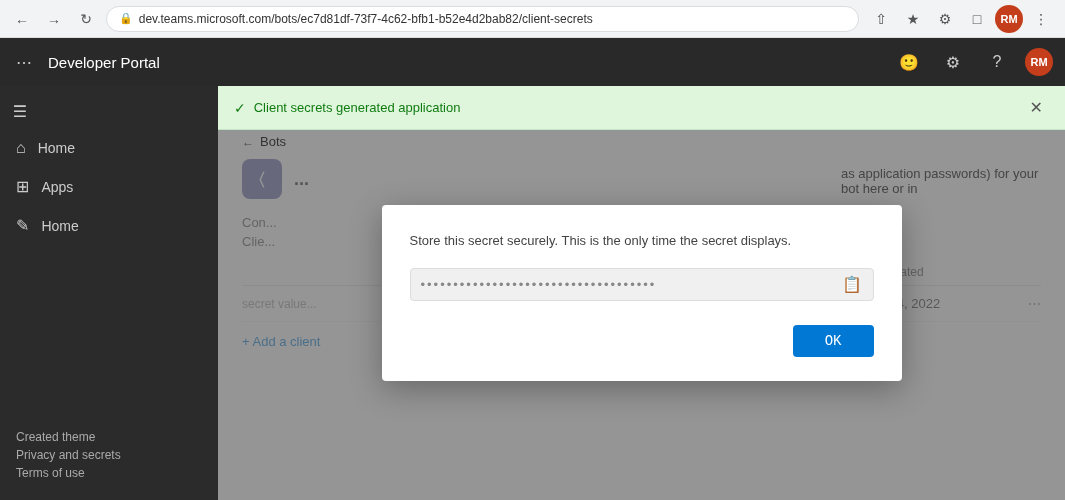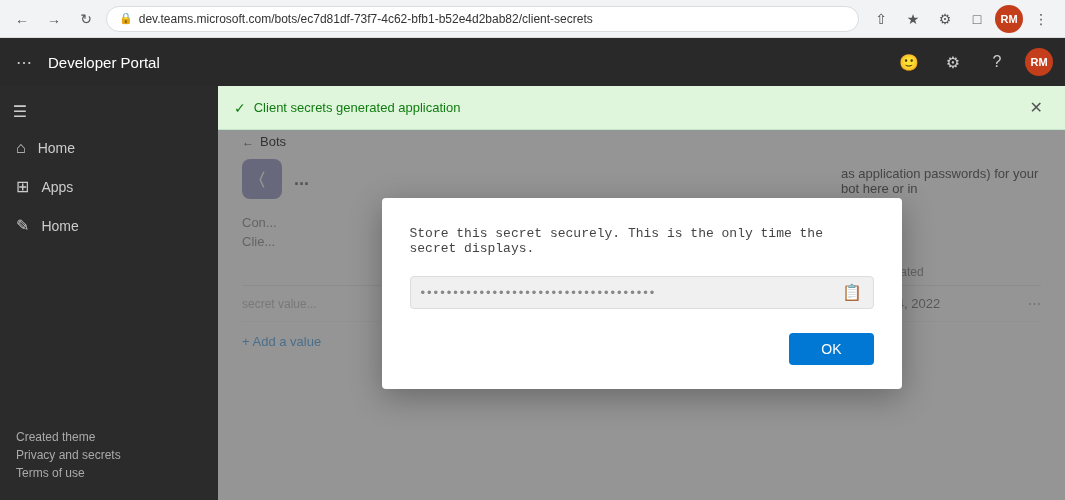--- a/index.html
+++ b/index.html
@@ -296,21 +296,20 @@
     .modal-title {
       font-size: 18px;
       font-weight: 600;
       color: #242424;
       margin-bottom: 10px;
     }
     .modal-desc {
       font-size: 13px;
       color: #444;
       margin-bottom: 20px;
-      font-family: Liberation Mono, monospace;
     }
     .secret-field-container {
       display: flex;
       align-items: center;
       gap: 8px;
       background: #f0f0f0;
       border: 1px solid #ddd;
       border-radius: 4px;
       padding: 6px 10px;
       margin-bottom: 24px;
@@ -333,21 +332,21 @@
       justify-content: flex-end;
     }
     .ok-button {
       background: #0078d4;
       color: #fff;
       border: none;
       border-radius: 4px;
       padding: 8px 32px;
       font-size: 14px;
       cursor: pointer;
-      font-family: Liberation Sans, sans-serif;
+      font-family: Liberation Mono, monospace;
     }
   </style>
 </head>
 <body>
 
 <div class="browser-chrome">
   <button class="browser-nav-btn">←</button>
   <button class="browser-nav-btn">→</button>
   <button class="browser-nav-btn">↻</button>
   <div class="browser-url-bar">
@@ -424,21 +423,21 @@
           <div class="table-header">
             <span class="table-header-created">Created</span>
           </div>
           <div class="table-row">
             <span style="color:#999;font-size:12px;">secret value...</span>
             <span class="table-row-date">April 14, 2022</span>
             <span class="table-row-actions">⋯</span>
           </div>
         </div>
         <div class="add-secret-link">
-          <span>+ Add a value</span>
+          <span>+ Add a client</span>
         </div>
       </div>
 
       <div class="right-side-text">as application passwords) for your bot here or in</div>
 
       <div class="overlay"></div>
 
       <div class="modal-wrapper">
         <div class="modal">
           <div class="modal-desc">Store this secret securely. This is the only time the secret displays.</div>

